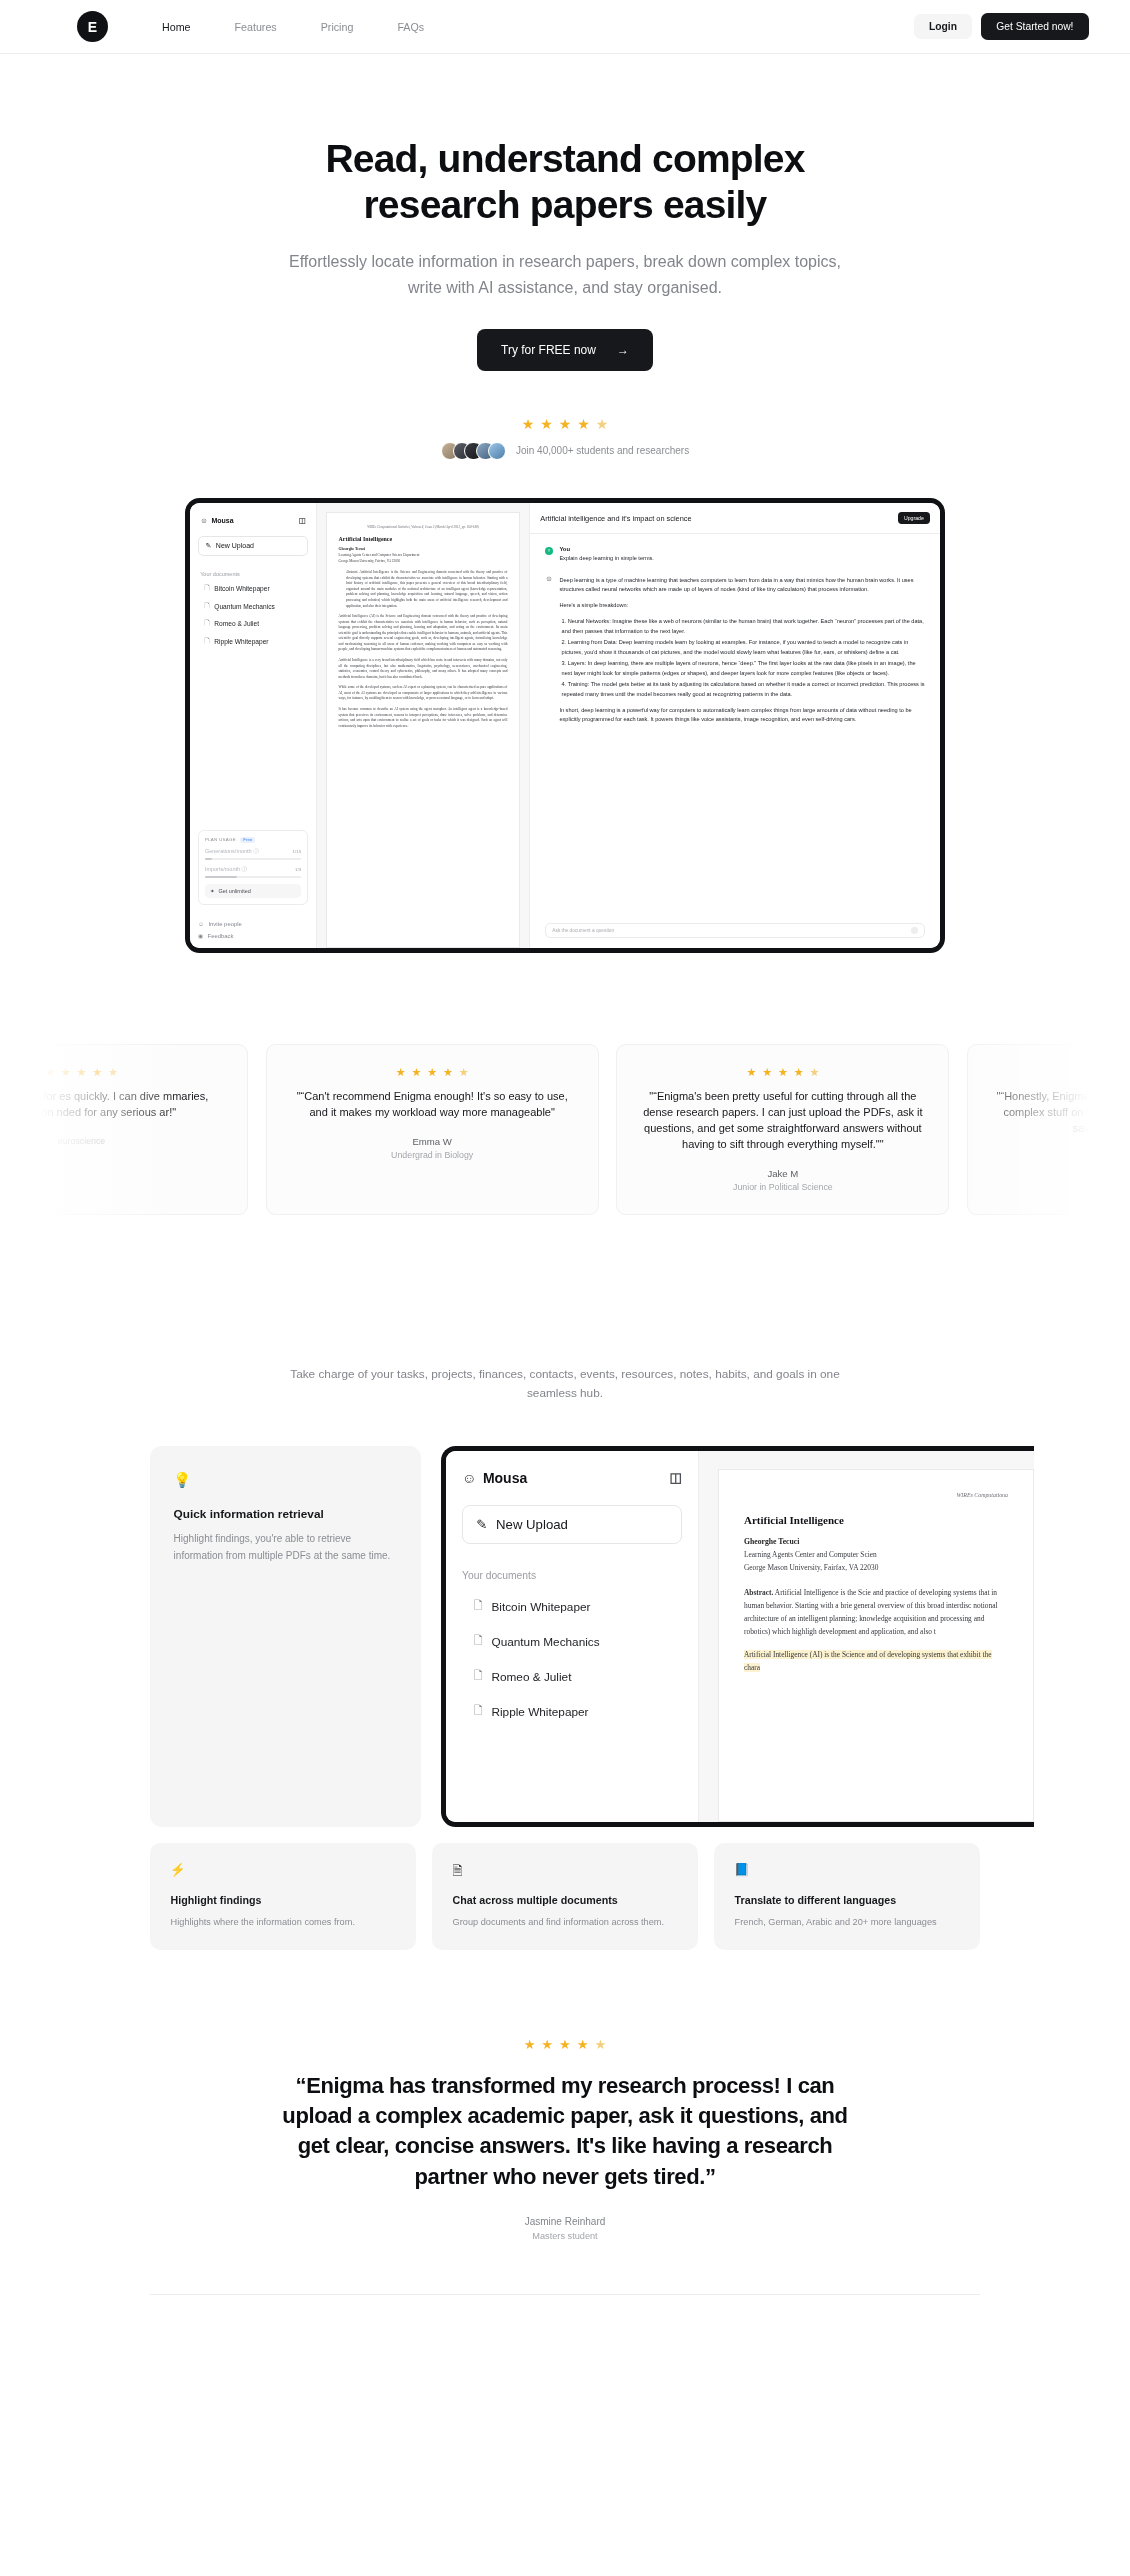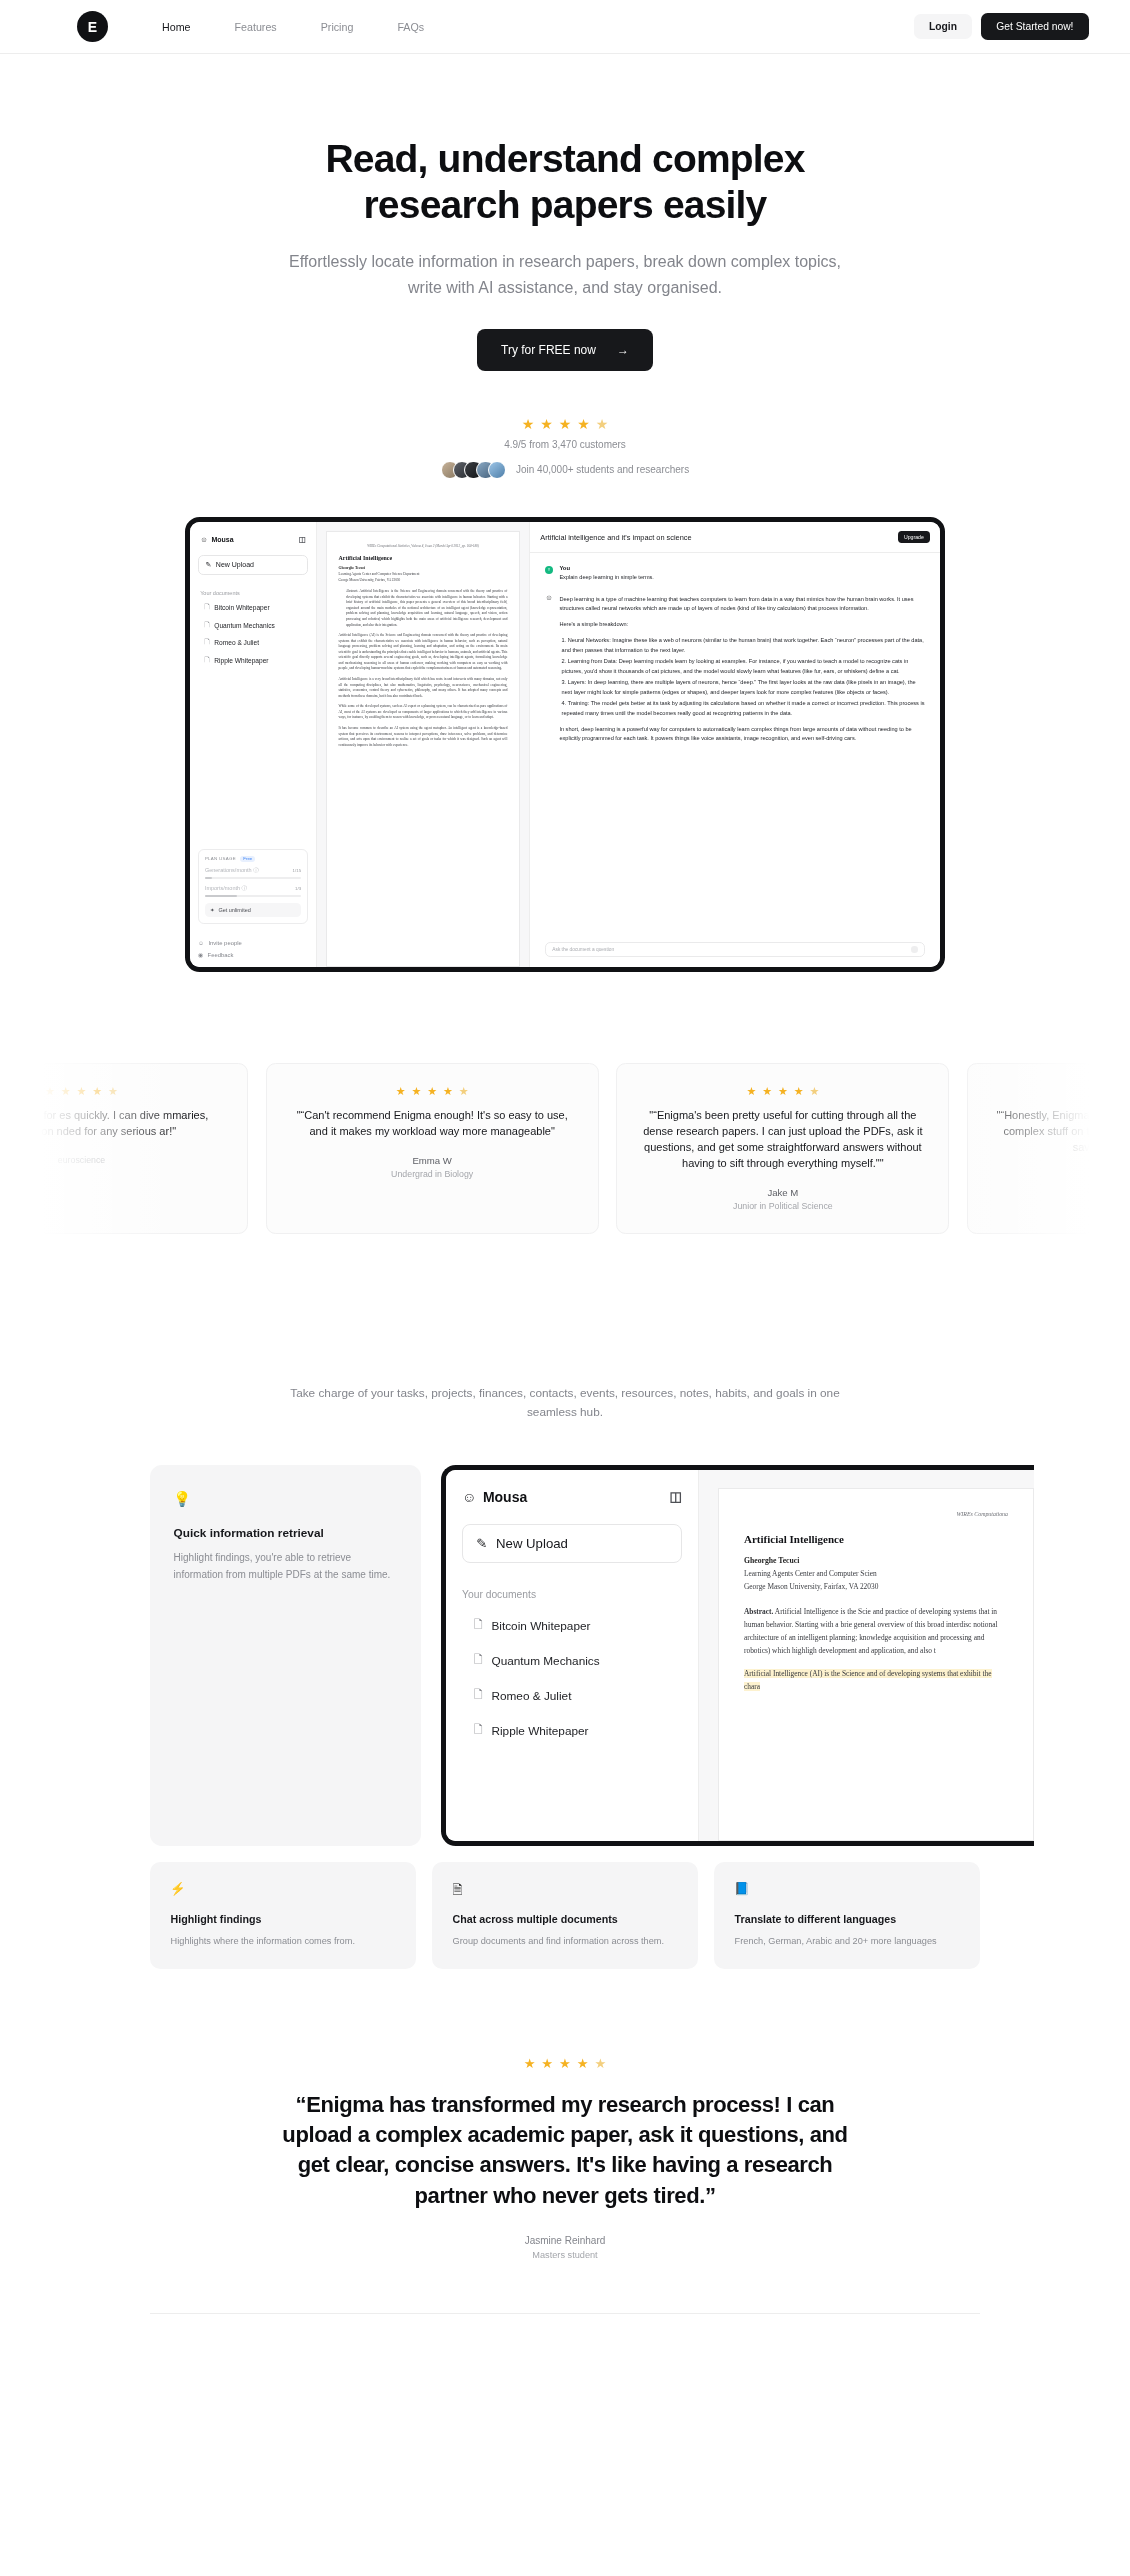--- a/index.html
+++ b/index.html
@@ -281,21 +281,20 @@
   </button>
 
   <div class="rating-wrap">
     <div class="stars">
       <span>★</span>
       <span>★</span>
       <span>★</span>
       <span>★</span>
       <span class="half">★</span>
     </div>
-    <div class="rating-text">4.9/5 from 3,470 customers</div>
     <div class="join-row">
       <div class="avatars">
         <i class="av1"></i>
         <i class="av2"></i>
         <i class="av3"></i>
         <i class="av4"></i>
         <i class="av5"></i>
       </div>
       <div class="join-text">Join 40,000+ students and researchers</div>
     </div>

